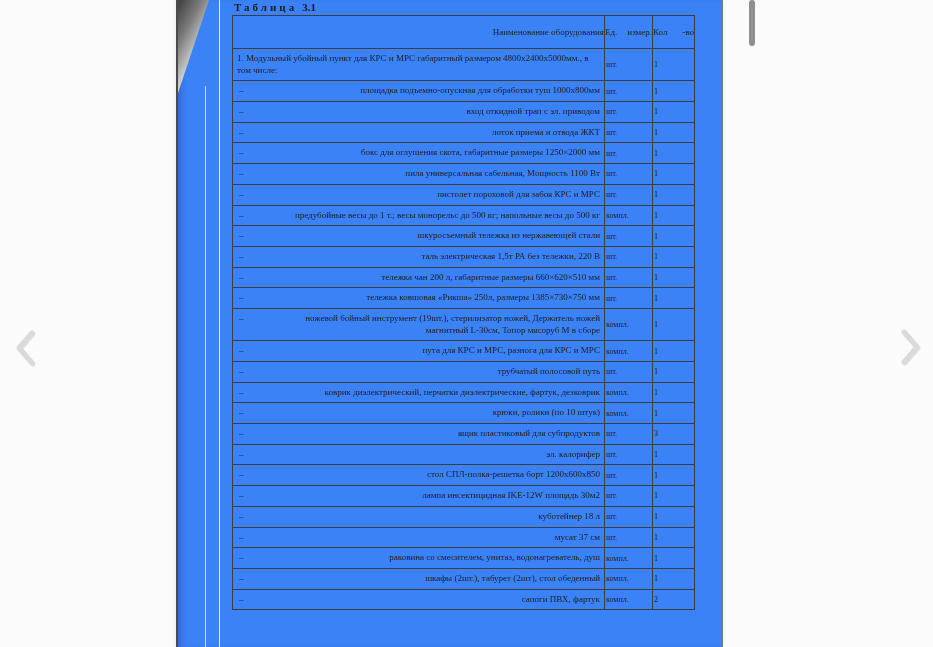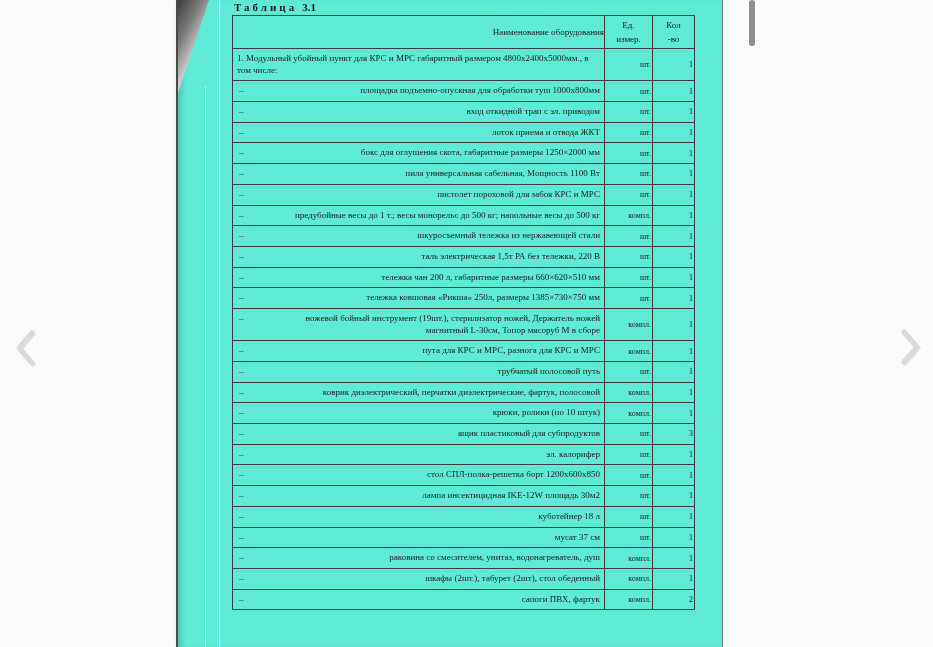--- a/index.html
+++ b/index.html
@@ -10,21 +10,21 @@
     overflow: hidden;
     position: relative;
     font-family: "Liberation Serif", serif;
   }
 
   
   .page {
     position: absolute;
     left: 176px; top: 0;
     width: 547px; height: 647px;
-    background: #5eead4;
+    background: #3b82f6;
     border-left: 2px solid #4a4a4a;
     border-right: 1px solid #787878;
     box-shadow: inset 7px 0 9px -6px rgba(0,0,0,0.28), 0 0 5px rgba(0,0,0,0.08);
   }
   .corner-fold {
     position: absolute; left: 0; top: 0;
     width: 31px; height: 93px;
     background: linear-gradient(118deg, #454545 4%, #7d7d7d 30%, #c8c8c8 55%, #f3f3f3 74%, #ffffff 88%);
     clip-path: polygon(0 0, 100% 0, 0 100%);
   }
@@ -44,30 +44,30 @@
     width: 462px;
     table-layout: fixed;
   }
   table.equip col.col-name { width: 372px; }
   table.equip col.col-unit { width: 48px; }
   table.equip col.col-qty  { width: 42px; }
   table.equip th, table.equip td { border: 1px solid #3d3d3d; }
 
   thead th { height: 33px; font-weight: normal; font-size: 9px; color: #222; padding: 0; }
   .h-name { text-align: right; vertical-align: middle; }
-  .h-stack { display: flex; flex-direction: column; justify-content: space-between; height: 27px; padding: 2px 0; align-items: center; }
+  .h-stack { display: flex; flex-direction: row; justify-content: space-between; height: 27px; padding: 2px 0; align-items: center; }
   .h-stack span { line-height: 1; display: block; }
 
   tbody tr { height: 20px; }
   tbody td { font-size: 9px; color: #1d1d1d; vertical-align: middle; }
   td.c-name { position: relative; padding: 4px 4px 4px 4px; }
   td.c-name .txt { display: block; line-height: 1.3; }
   tr.sub td.c-name .txt { text-indent: 30px; text-align: right; }
   tr.sub .dash { position: absolute; left: 6px; top: 4px; line-height: 1.3; }
-  td.c-unit, td.c-qty { text-align: right; font-size: 8px; padding: 2px 1px; color: #222; }
+  td.c-unit, td.c-qty { text-align: left; font-size: 8px; padding: 2px 1px; color: #222; }
 
   
   .nav-btn {
     position: absolute;
     width: 34px; height: 44px;
     background: transparent; border: none; padding: 0; margin: 0;
     cursor: pointer;
   }
   .nav-prev { left: 10px; top: 326px; }
   .nav-next { left: 892px; top: 325px; }
@@ -245,21 +245,21 @@
             <td class="c-name">
               <span class="dash">–</span>
               <span class="txt">трубчатый полосовой путь</span>
             </td>
             <td class="c-unit">шт.</td>
             <td class="c-qty">1</td>
           </tr>
           <tr class="sub">
             <td class="c-name">
               <span class="dash">–</span>
-              <span class="txt">коврик диэлектрический, перчатки диэлектрические, фартук, полосовой</span>
+              <span class="txt">коврик диэлектрический, перчатки диэлектрические, фартук, дезковрик</span>
             </td>
             <td class="c-unit">компл.</td>
             <td class="c-qty">1</td>
           </tr>
           <tr class="sub">
             <td class="c-name">
               <span class="dash">–</span>
               <span class="txt">крюки, ролики (по 10 штук)</span>
             </td>
             <td class="c-unit">компл.</td>

